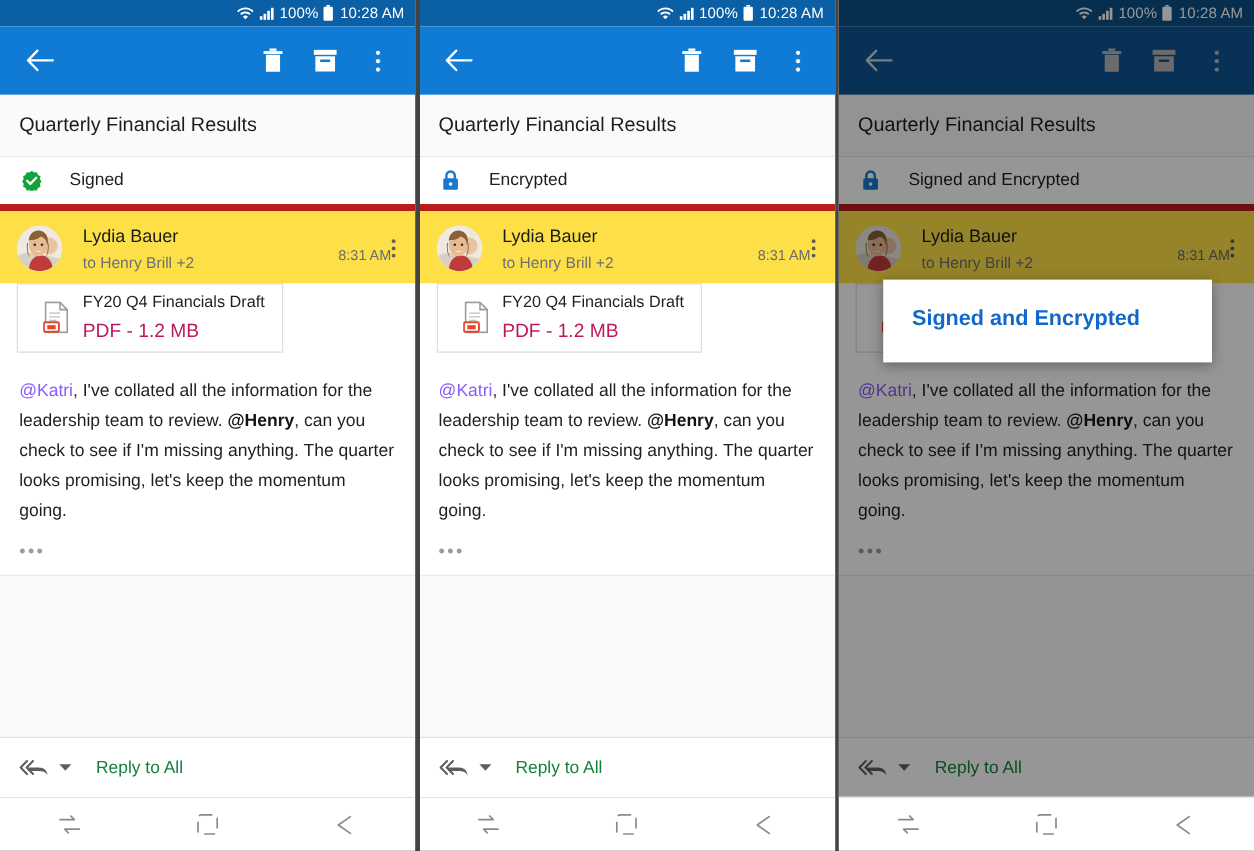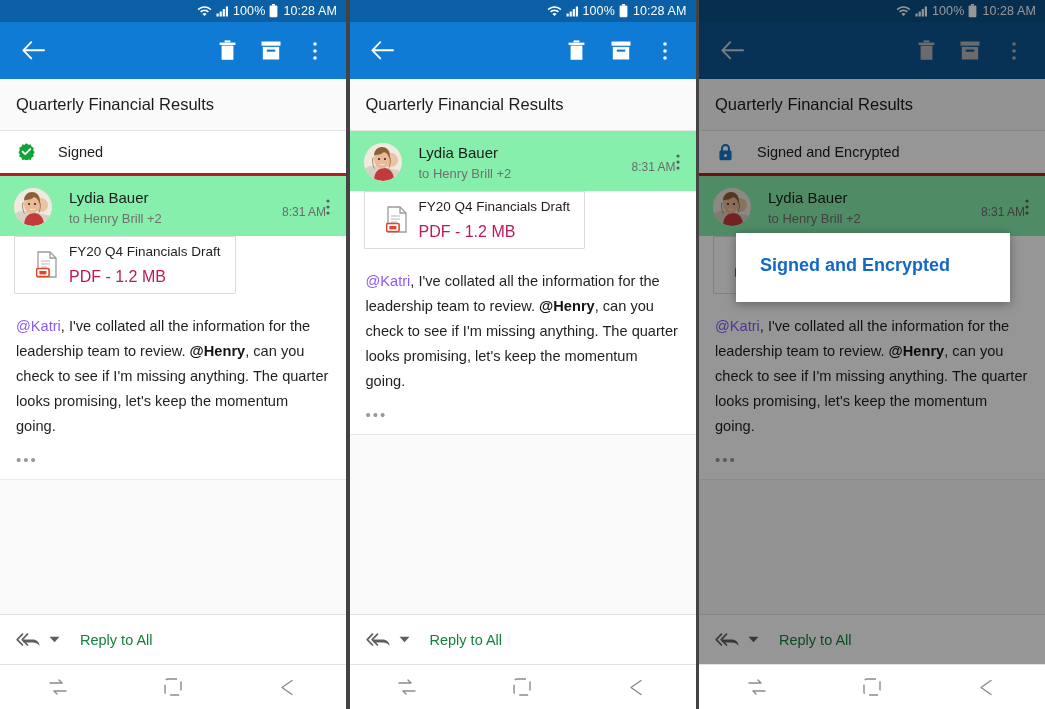--- a/index.html
+++ b/index.html
@@ -58,33 +58,33 @@
     box-sizing:border-box;
     font-size:16.5px;color:#1c1c1c;
     line-height:1.2;
   }
 
   
   .security{
     flex:0 0 auto;
     height:45px;
     background:#ffffff;
-    border-bottom:3px solid #b91c1c;
+    border-bottom:6px solid #b91c1c;
     display:flex;align-items:center;
     padding:0 16px;box-sizing:border-box;
   }
   .sec-icon{width:20px;display:flex;align-items:center;justify-content:center;}
   .sec-label{margin-left:22px;font-size:14.5px;color:#202020;}
 
   
   .sender{
     flex:0 0 auto;
     display:flex;align-items:flex-start;
     padding:12px 12px 10px 14px;box-sizing:border-box;
-    background:#86efac;
+    background:#fde047;
   }
   .avatar{
     width:38px;height:38px;border-radius:50%;
     overflow:hidden;flex:0 0 auto;
     background:#e9e2d8;position:relative;
   }
   .avatar svg{display:block;width:38px;height:38px;}
   .sender-main{flex:1 1 auto;margin-left:17px;padding-top:1px;}
   .sender-name{font-size:15px;color:#1c1c1c;line-height:1.25;}
   .sender-to{font-size:13px;color:#707070;margin-top:3px;}
@@ -412,20 +412,30 @@
           <svg width="6" height="20" viewBox="0 0 6 20">
               <circle cx="3" cy="3" r="1.8" fill="#fff"></circle>
               <circle cx="3" cy="10" r="1.8" fill="#fff"></circle>
               <circle cx="3" cy="17" r="1.8" fill="#fff"></circle>
             </svg>
         </div>
       </div>
 
       <div class="subject">Quarterly Financial Results</div>
 
+      <div class="security">
+        <div class="sec-icon">
+          <svg width="15" height="18" viewBox="0 0 15 18">
+              <path d="M4 8V5.4a3.5 3.5 0 117 0V8" fill="none" stroke="#1877cf" stroke-width="2"></path>
+              <rect x="1.4" y="7.6" width="12.2" height="9.6" rx="1.4" fill="#1877cf"></rect>
+              <circle cx="7.5" cy="12.4" r="1.5" fill="#fff"></circle>
+            </svg>
+        </div>
+        <div class="sec-label">Encrypted</div>
+      </div>
 
       <div class="sender">
         <div class="avatar">
           <svg viewBox="0 0 38 38">
               <defs>
                 <clipPath id="c2">
                   <circle cx="19" cy="19" r="19"></circle>
                 </clipPath>
               </defs>
               <g clip-path="url(#c2)">

